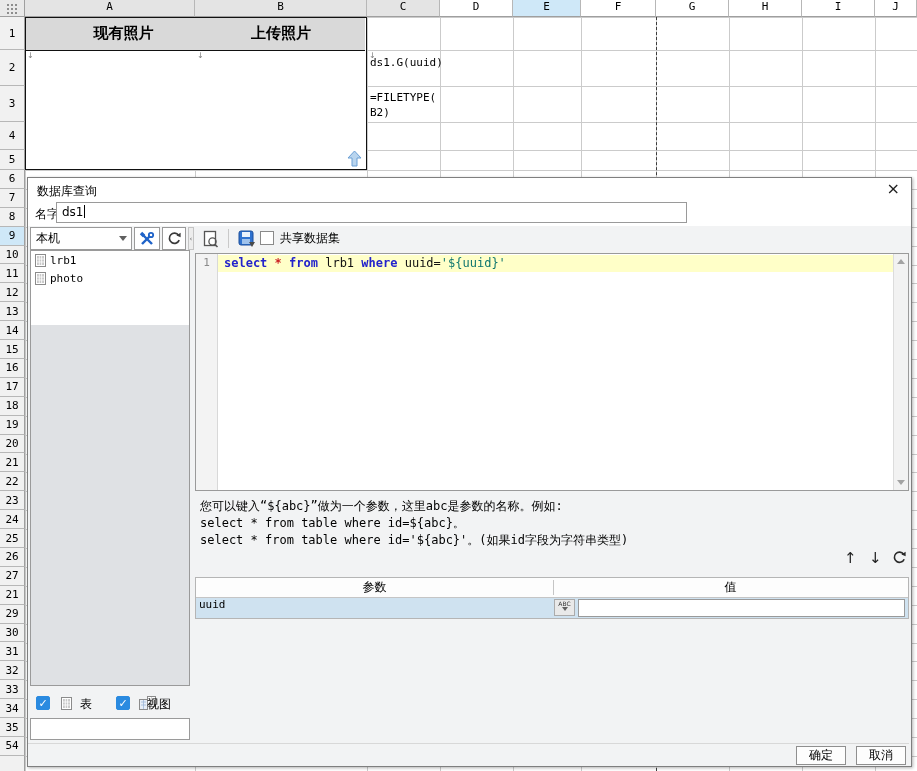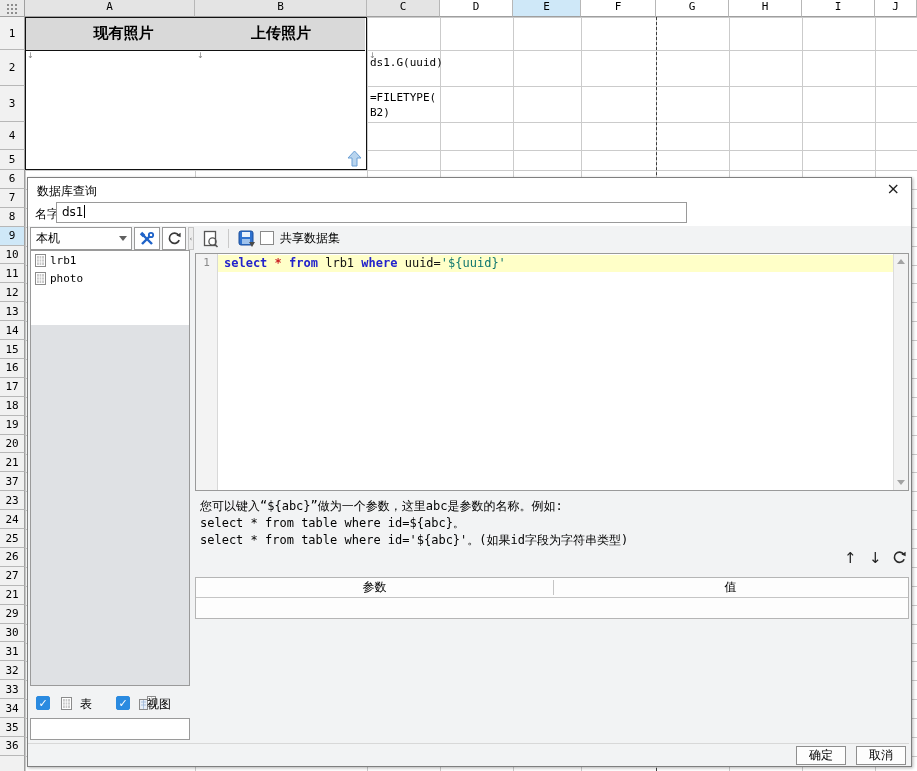--- a/index.html
+++ b/index.html
@@ -206,35 +206,35 @@
       <div class="rowhdr" style="top: 283.4px; height: 18.9px;">12</div>
       <div class="rowhdr" style="top: 302.3px; height: 18.9px;">13</div>
       <div class="rowhdr" style="top: 321.2px; height: 18.9px;">14</div>
       <div class="rowhdr" style="top: 340.1px; height: 18.9px;">15</div>
       <div class="rowhdr" style="top: 359px; height: 18.9px;">16</div>
       <div class="rowhdr" style="top: 377.9px; height: 18.9px;">17</div>
       <div class="rowhdr" style="top: 396.8px; height: 18.9px;">18</div>
       <div class="rowhdr" style="top: 415.7px; height: 18.9px;">19</div>
       <div class="rowhdr" style="top: 434.6px; height: 18.9px;">20</div>
       <div class="rowhdr" style="top: 453.5px; height: 18.9px;">21</div>
-      <div class="rowhdr" style="top: 472.4px; height: 18.9px;">37</div>
+      <div class="rowhdr" style="top: 472.4px; height: 18.9px;">22</div>
       <div class="rowhdr" style="top: 491.3px; height: 18.9px;">23</div>
       <div class="rowhdr" style="top: 510.2px; height: 18.9px;">24</div>
       <div class="rowhdr" style="top: 529.1px; height: 18.9px;">25</div>
       <div class="rowhdr" style="top: 548px; height: 18.9px;">26</div>
       <div class="rowhdr" style="top: 566.9px; height: 18.9px;">27</div>
       <div class="rowhdr" style="top: 585.8px; height: 18.9px;">21</div>
       <div class="rowhdr" style="top: 604.7px; height: 18.9px;">29</div>
       <div class="rowhdr" style="top: 623.6px; height: 18.9px;">30</div>
       <div class="rowhdr" style="top: 642.5px; height: 18.9px;">31</div>
       <div class="rowhdr" style="top: 661.4px; height: 18.9px;">32</div>
       <div class="rowhdr" style="top: 680.3px; height: 18.9px;">33</div>
       <div class="rowhdr" style="top: 699.2px; height: 18.9px;">34</div>
       <div class="rowhdr" style="top: 718.1px; height: 18.9px;">35</div>
-      <div class="rowhdr" style="top: 737px; height: 18.9px;">36</div>
+      <div class="rowhdr" style="top: 737px; height: 18.9px;">54</div>
     </div>
 
   <div id="dlg">
     <div id="dlg-top"></div>
     <div id="dlg-title">数据库查询</div>
     <div id="dlg-close">×</div>
 
     <span class="lbl" style="left:7px;top:28px;">名字:</span>
     <div class="input" id="name-input"><span>ds1</span><span class="caret"></span></div>
 
@@ -345,19 +345,27 @@
         <polygon points="13.6,1.8 13.6,6.2 9.4,4.6" fill="#2a2a2a"></polygon>
       </svg>
     </span>
 
     <div id="ptable">
       <div id="phead">
         <div class="h1">参数</div>
         <div class="div"></div>
         <div class="h2">值</div>
       </div>
+      <div id="prow">
+        <span class="pname">uuid</span>
+        <div id="ptype">
+          <div class="abc">ABC</div>
+          <div class="tri-down" style="margin:0 auto;border-left-width:3px;border-right-width:3px;border-top-width:4px;"></div>
+        </div>
+        <div class="input" id="pvalue" title=""></div>
+      </div>
     </div>
 
     <div id="footline"></div>
     <div class="btn" style="left:768px;">确定</div>
     <div class="btn" style="left:828px;">取消</div>
   </div>
 </div>
 
 </body></html>

